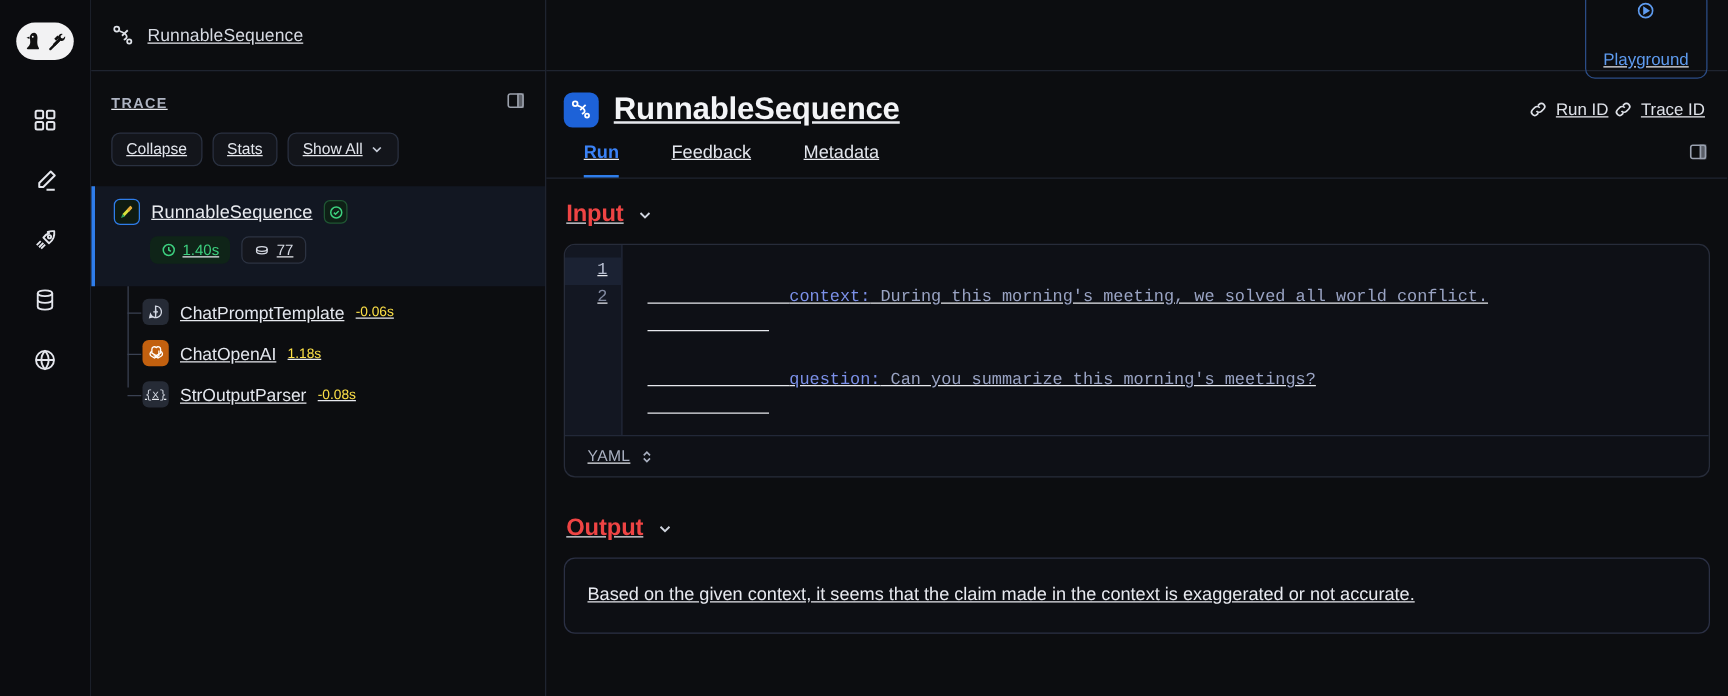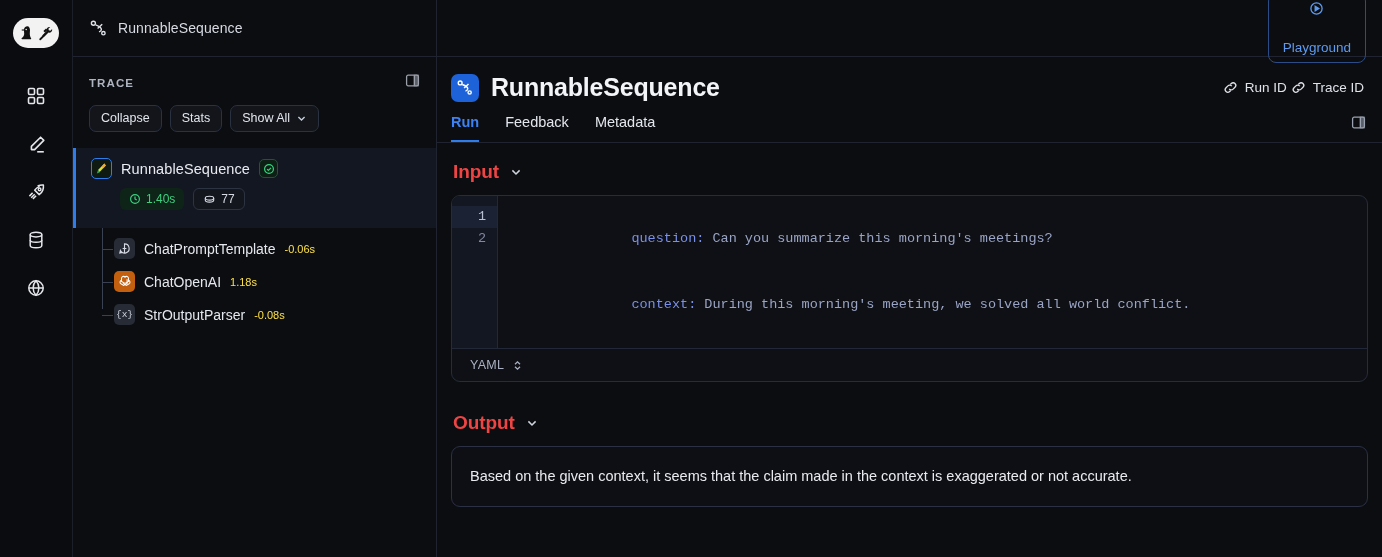--- a/index.html
+++ b/index.html
@@ -3,21 +3,21 @@
 <meta charset="utf-8">
 <style>
   * { box-sizing: border-box; margin: 0; padding: 0; }
   html, body {
     width: 1382px; height: 557px;
     background: #0c0d10;
     font-family: "Liberation Sans", sans-serif;
     color: #e7e9ee;
     overflow: hidden;
   }
-  .app { display: flex; width: 1382px; height: 557px; }
+  .app { display: flex; width: 1382px; height: 557px; text-decoration: underline; }
 
   
   .rail {
     width: 73px; flex: 0 0 73px;
     background: #0b0c0f;
     border-right: 1px solid #1b1f29;
     display: flex; flex-direction: column; align-items: center;
   }
   .logo-pill {
     width: 46px; height: 30px; margin-top: 18px; margin-bottom: 28px;
@@ -125,21 +125,21 @@
   .id-btn {
     display: flex; align-items: center; gap: 7px; cursor: pointer;
     font-size: 13.5px; color: #dfe2e9; background: none; border: none;
     font-family: inherit; padding: 2px;
   }
 
   .tabs-row { display: flex; align-items: flex-end; margin-top: 12px; }
   .tabs { display: flex; gap: 26px; }
   .tab {
     font-size: 14.5px; color: #e3e6ed; padding-bottom: 10px;
-    border-bottom: 2px solid transparent; cursor: pointer;
+    border-bottom: 2px solid transparent; cursor: pointer; margin-left: 16px;
   }
   .tab.active { color: #3b82f6; border-bottom-color: #2f7dea; font-weight: 600; }
   .tabs-right { margin-left: auto; padding-bottom: 8px; cursor: pointer; }
 
   
   .body { flex: 1; overflow: hidden; padding: 14px 14px 0 14px; }
   .section-title {
     display: flex; align-items: center; gap: 10px;
     font-size: 19px; font-weight: 700; color: #ef4444;
     margin: 4px 0 12px 2px; letter-spacing: -.1px;
@@ -404,24 +404,24 @@
       </div>
 
       <div class="code-card">
         <div class="code-area">
           <div class="gutter">
             <div class="hl">1</div>
             <div>2</div>
           </div>
           <div class="code-lines">
             <div>
-              <span class="k">question:</span><span class="v"> Can you summarize this morning's meetings?</span>
+              <span class="k">context:</span><span class="v"> During this morning's meeting, we solved all world conflict.</span>
             </div>
             <div>
-              <span class="k">context:</span><span class="v"> During this morning's meeting, we solved all world conflict.</span>
+              <span class="k">question:</span><span class="v"> Can you summarize this morning's meetings?</span>
             </div>
           </div>
         </div>
         <div class="code-foot">
           <span>YAML</span>
           <svg width="11" height="13" viewBox="0 0 11 13" fill="none" stroke="#aab1c2" stroke-width="1.3">
             <path d="M3 5.3 5.5 2.8 8 5.3M3 7.7l2.5 2.5L8 7.7"></path>
           </svg>
         </div>
       </div>

